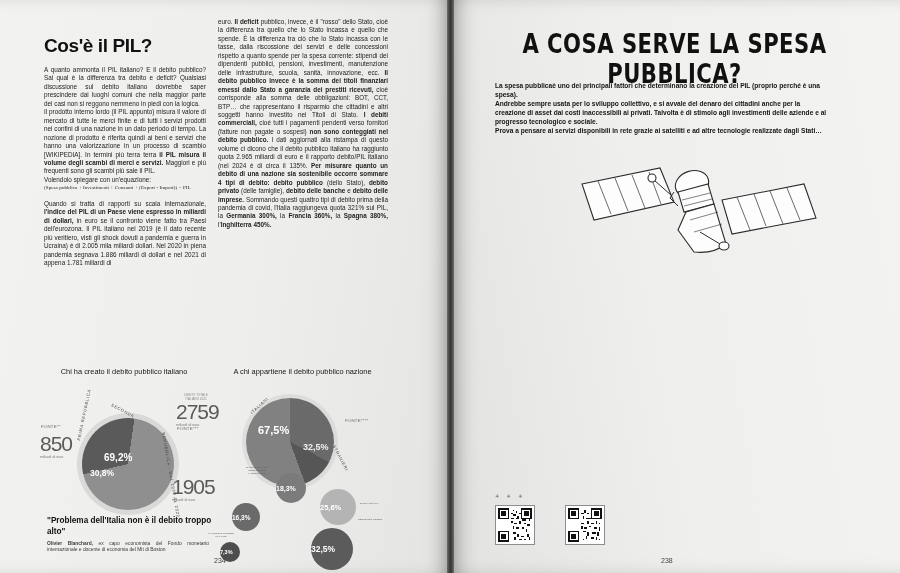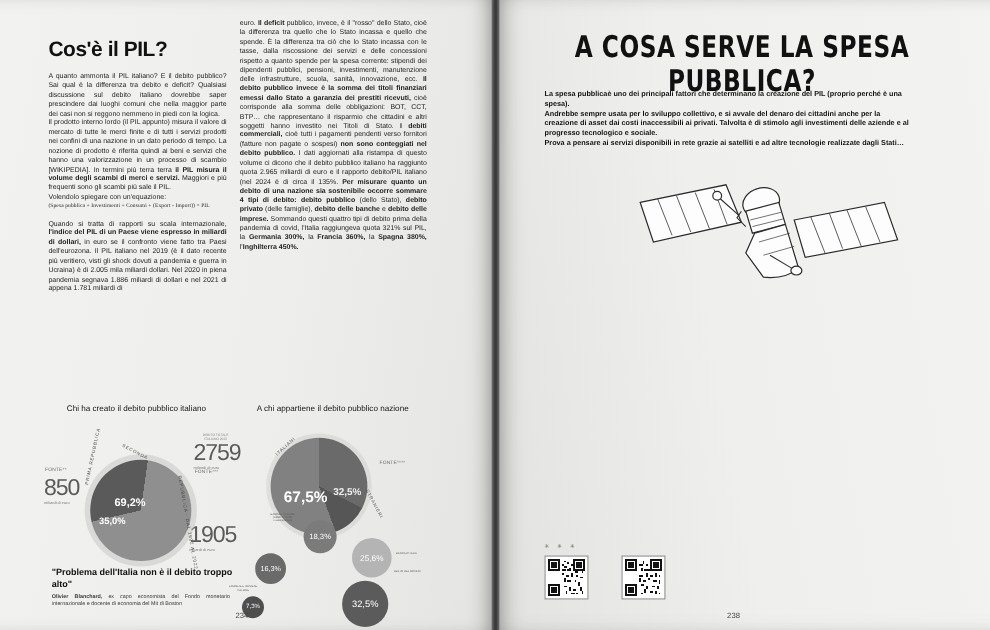--- a/index.html
+++ b/index.html
@@ -66,22 +66,22 @@
 
   .quote {
     position:absolute; left:47px; top:516px; width:165px;
     font-size:8.2px; font-weight:bold; line-height:10.5px; color:#111;
   }
   .quote-src {
     position:absolute; left:47px; top:541px; width:162px;
     font-size:4.9px; line-height:6.3px; color:#3a3a3a; text-align:justify;
   }
 
-  .bubble { position:absolute; border-radius:50%; display:flex; align-items:center; justify-content:center;
-            color:#fff; font-weight:normal; }
+  .bubble { position:absolute; border-radius:50%; display:flex; align-items:center; justify-content:flex-start;
+            color:#fff; font-weight:bold; }
   .bub-cap { position:absolute; font-size:2.5px; line-height:3px; color:#5c5c5c; text-align:center; }
 
   .pagenum { position:absolute; font-size:7px; color:#444; }
 
   
   .r-title {
     position:absolute; left:0; top:28px; width:451px; text-align:center;
     font-size:23px; color:#111; letter-spacing:.5px;
     font-family:"DejaVu Sans", sans-serif; font-weight:bold;
     transform:scaleX(.92) scaleY(1.18); transform-origin:center top;
@@ -133,34 +133,34 @@
 
     <div class="big-num" style="left:172px; top:477px;">
       <span class="n">1905</span>
       <span class="u">miliardi di euro</span>
     </div>
 
     <div class="pie" style="left:82px; top:418px; width:92px; height:92px;
          background:conic-gradient(from 8deg,#8f8f8f 0deg 249deg,#5a5a5a 249deg 360deg);
          box-shadow:0 0 0 5px rgba(190,190,190,.45);"></div>
     <div class="pie-lbl" style="left:104px; top:452px; font-size:10px;">69,2%</div>
-    <div class="pie-lbl" style="left:90px; top:468px; font-size:8.5px;">35,0%</div>
+    <div class="pie-lbl" style="left:90px; top:468px; font-size:8.5px;">30,8%</div>
     <div class="arc-label" style="left:110px; top:408px; transform:rotate(28deg);">SECONDA</div>
     <div class="arc-label" style="left:166px; top:432px; transform:rotate(80deg); transform-origin:left top;">REPUBBLICA · DAL 1992 AL 2022</div>
     <div class="arc-label" style="left:76px; top:440px; transform:rotate(-78deg); transform-origin:left top;">PRIMA REPUBBLICA</div>
 
     <div class="quote">"Problema dell'Italia non è il debito troppo alto"</div>
     <div class="quote-src"><b>Olivier Blanchard,</b> ex capo economista del Fondo monetario internazionale e docente di economia del Mit di Boston</div>
 
     <div class="chart-title c2">A chi appartiene il debito pubblico nazione</div>
 
     <div class="pie" style="left:246px; top:398px; width:88px; height:88px;
          background:conic-gradient(from 0deg,#6a6a6a 0deg 117deg,#565656 117deg 160deg,#818181 160deg 360deg);
          box-shadow:0 0 0 4px rgba(200,200,200,.4);"></div>
-    <div class="pie-lbl" style="left:258px; top:424px; font-size:14px;margin-top:19px;">67,5%</div>
+    <div class="pie-lbl" style="left:258px; top:424px; font-size:11px;">67,5%</div>
     <div class="pie-lbl" style="left:303px; top:442px; font-size:9px; color:#efefef;">32,5%</div>
     <div class="arc-label" style="left:248px; top:403px; transform:rotate(-42deg);">ITALIANI</div>
     <div class="arc-label" style="left:336px; top:444px; transform:rotate(62deg); transform-origin:left top;">STRANIERI</div>
     <div class="fonte" style="left:345px; top:418px;">FONTE****</div>
 
     <div class="bubble" style="left:276px; top:473px; width:30px; height:30px; background:#7b7b7b; font-size:7px;">
         <span>18,3%</span>
       </div>
     <div class="bub-cap" style="left:240px; top:466px; width:34px;">BANCHE ITALIANE<br>(istituti di credito<br>e assicurazioni)</div>
 

